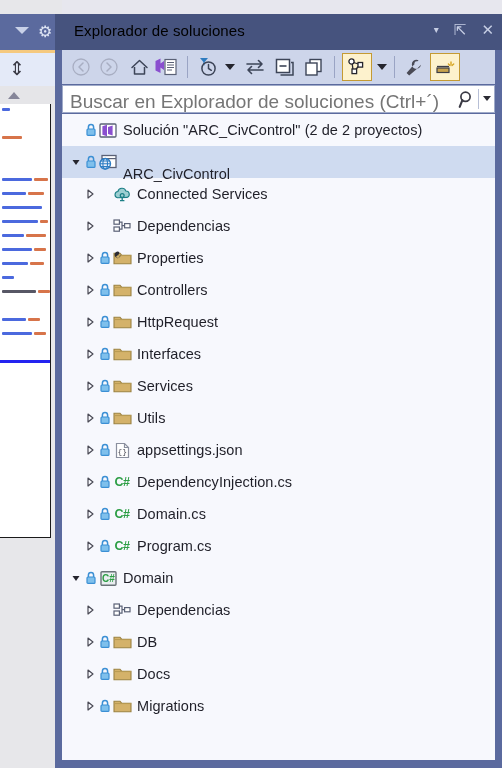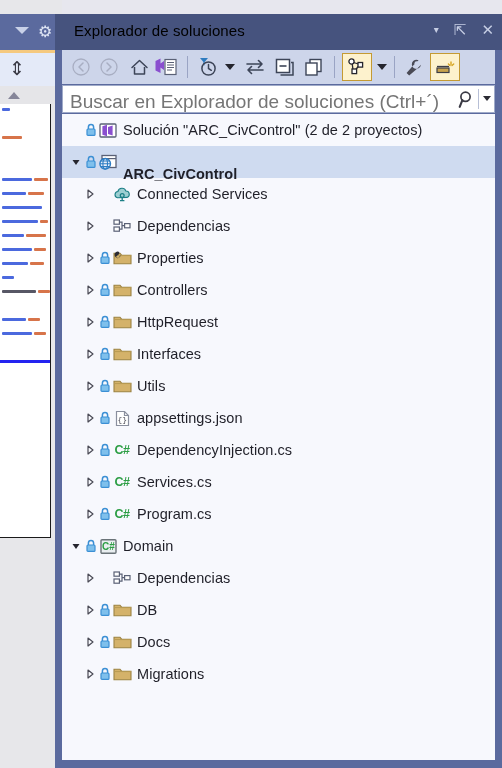--- a/index.html
+++ b/index.html
@@ -53,21 +53,21 @@
   .tw-search-icon { position:absolute; left:458px; top:90px; color:#3d3d48; }
   .tw-search-divider { position:absolute; left:478px; top:89px; width:1px; height:20px; background:#b7bfd6; }
   .tw-search-caret { position:absolute; left:483px; top:96px; width:0;height:0;
       border-left:4px solid transparent;border-right:4px solid transparent;border-top:5px solid #2b2b33; }
 
   .tree { position:absolute; left:62px; top:114px; width:433px; height:646px; background:#f7f8fd; overflow:hidden; }
 
   .row { position:relative; height:32px; display:flex; align-items:center; white-space:nowrap; }
   .row .lbl { font-size:14.5px; color:#1f1f28; letter-spacing:.05px; }
   .row.selected { background:#cfdbf0; }
-  .row.bold .lbl { font-weight:bold;margin-top:24px; }
+  .row.bold .lbl { font-weight:normal;margin-top:24px; }
 
   .exp { width:16px; min-width:16px; display:inline-flex; align-items:center; justify-content:center; }
   .exp svg { display:block; }
   .lock { width:14px; min-width:14px; display:inline-flex; align-items:center; justify-content:center; }
   .ico { width:20px; min-width:20px; display:inline-flex; align-items:center; justify-content:center; margin-right:5px;}
   .cs { font-size:12.5px; font-weight:bold; color:#2d9e45; letter-spacing:-.5px; }
 
   .d0 { padding-left:6px; }
   .d1 { padding-left:20px; }
 </style>
@@ -390,20 +390,40 @@
       <path d="M3.4 6 V4.1 a2.6 2.6 0 0 1 5.2 0 V6" fill="none" stroke="#3b8fd4" stroke-width="1.5"></path>
       <rect x="2" y="6" width="8" height="6.4" rx="1" fill="#7fc0ec" stroke="#3b8fd4" stroke-width="1.2"></rect>
     </svg>
         </span>
         <span class="ico">
           <svg width="19" height="16" viewBox="0 0 19 16">
       <path d="M1 3.2 h6 l1.6 2 h9.4 v8.6 h-17 Z" fill="#d4b26a" stroke="#9c8242" stroke-width="1.1"></path>
       <path d="M1 5.6 h17" stroke="#b89a52" stroke-width="1"></path>
     </svg>
         </span>
+        <span class="lbl">Services</span>
+      </div>
+      <div class="row d1">
+        <span class="exp">
+          <svg width="12" height="12" viewBox="0 0 12 12">
+      <path d="M4 2 L9 6 L4 10 Z" fill="none" stroke="#4a4a55" stroke-width="1.2" stroke-linejoin="round"></path>
+    </svg>
+        </span>
+        <span class="lock">
+          <svg width="12" height="14" viewBox="0 0 12 14">
+      <path d="M3.4 6 V4.1 a2.6 2.6 0 0 1 5.2 0 V6" fill="none" stroke="#3b8fd4" stroke-width="1.5"></path>
+      <rect x="2" y="6" width="8" height="6.4" rx="1" fill="#7fc0ec" stroke="#3b8fd4" stroke-width="1.2"></rect>
+    </svg>
+        </span>
+        <span class="ico">
+          <svg width="19" height="16" viewBox="0 0 19 16">
+      <path d="M1 3.2 h6 l1.6 2 h9.4 v8.6 h-17 Z" fill="#d4b26a" stroke="#9c8242" stroke-width="1.1"></path>
+      <path d="M1 5.6 h17" stroke="#b89a52" stroke-width="1"></path>
+    </svg>
+        </span>
         <span class="lbl">Utils</span>
       </div>
       <div class="row d1">
         <span class="exp">
           <svg width="12" height="12" viewBox="0 0 12 12">
       <path d="M4 2 L9 6 L4 10 Z" fill="none" stroke="#4a4a55" stroke-width="1.2" stroke-linejoin="round"></path>
     </svg>
         </span>
         <span class="lock">
           <svg width="12" height="14" viewBox="0 0 12 14">
@@ -445,21 +465,21 @@
         </span>
         <span class="lock">
           <svg width="12" height="14" viewBox="0 0 12 14">
       <path d="M3.4 6 V4.1 a2.6 2.6 0 0 1 5.2 0 V6" fill="none" stroke="#3b8fd4" stroke-width="1.5"></path>
       <rect x="2" y="6" width="8" height="6.4" rx="1" fill="#7fc0ec" stroke="#3b8fd4" stroke-width="1.2"></rect>
     </svg>
         </span>
         <span class="ico">
           <span class="cs">C#</span>
         </span>
-        <span class="lbl">Services.cs</span>
+        <span class="lbl">Domain.cs</span>
       </div>
       <div class="row d1">
         <span class="exp">
           <svg width="12" height="12" viewBox="0 0 12 12">
       <path d="M4 2 L9 6 L4 10 Z" fill="none" stroke="#4a4a55" stroke-width="1.2" stroke-linejoin="round"></path>
     </svg>
         </span>
         <span class="lock">
           <svg width="12" height="14" viewBox="0 0 12 14">
       <path d="M3.4 6 V4.1 a2.6 2.6 0 0 1 5.2 0 V6" fill="none" stroke="#3b8fd4" stroke-width="1.5"></path>

